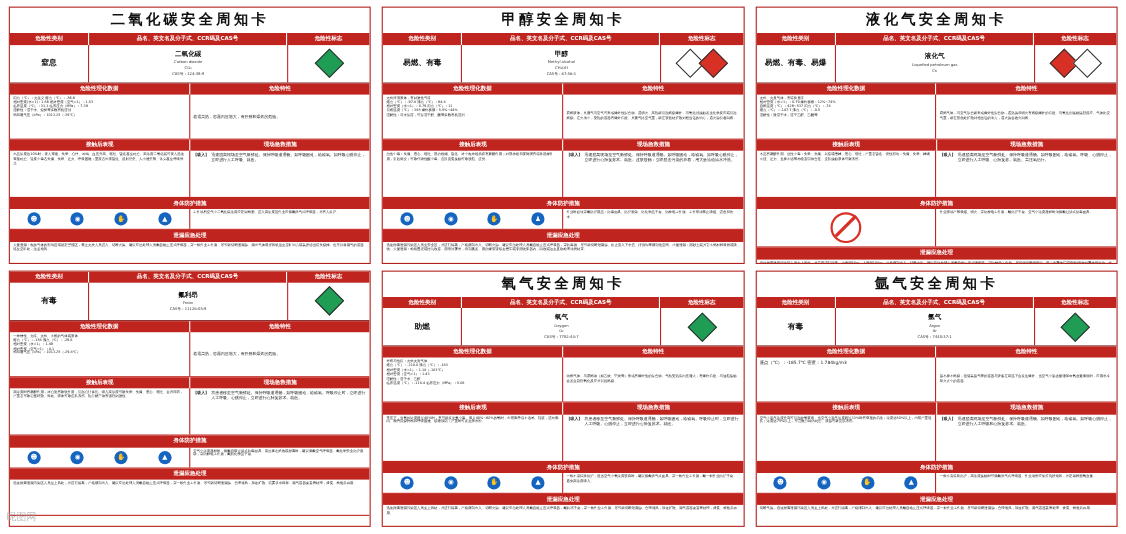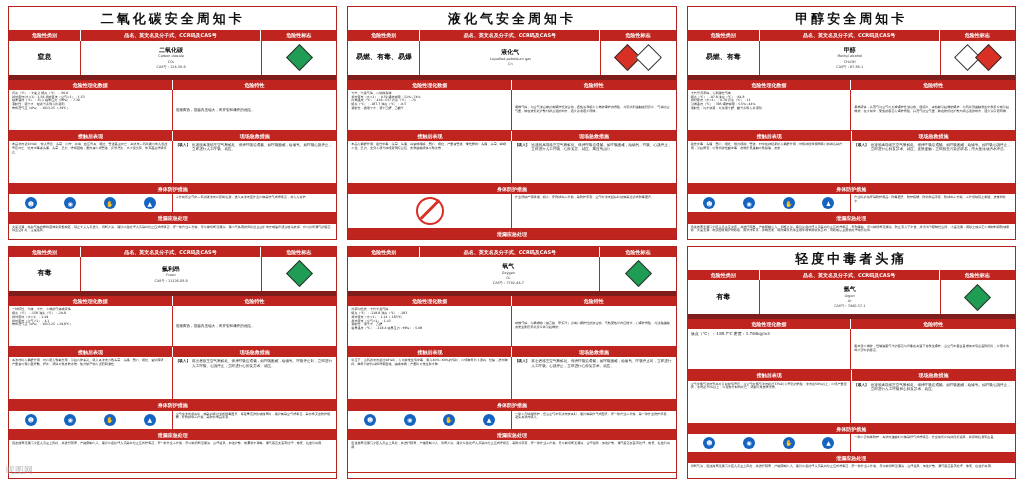--- a/index.html
+++ b/index.html
@@ -7,21 +7,21 @@
   .sheet{position:relative;width:1024px;height:483px;background:#fff;overflow:hidden;}
   .grid{display:grid;grid-template-columns:repeat(3,1fr);grid-template-rows:repeat(2,1fr);width:1024px;height:485px;box-sizing:border-box;padding:6px 8px;gap:6px 10px;}
   .card{position:relative;border:1px solid #b3211c;background:#fff;box-sizing:border-box;display:flex;flex-direction:column;font-size:3.2px;line-height:1.25;overflow:hidden;}
   .card-title{text-align:center;font-weight:bold;font-size:13px;letter-spacing:3px;color:#111;padding:4px 0 3px;}
   .rowbar{display:flex;background:#c0241e;color:#fff;font-weight:bold;font-size:5px;text-align:center;}
   .rowbar>div{padding:2px 0;box-sizing:border-box;}
   .rowbar .c1{width:22%;border-right:1px solid #fff;}
   .rowbar .c2{width:55%;border-right:1px solid #fff;}
   .rowbar .c3{width:23%;}
   .fullbar{background:#c0241e;color:#fff;font-weight:bold;font-size:5px;text-align:center;padding:2px 0;}
-  .idrow{display:flex;border-bottom:5px solid #7f1d1d;min-height:34px;justify-content:flex-end;}
+  .idrow{display:flex;border-bottom:1px solid #7f1d1d;min-height:34px;}
   .idrow .c1{width:22%;border-right:1px solid #c0241e;display:flex;align-items:center;justify-content:center;font-size:7px;font-weight:bold;color:#111;}
   .idrow .c2{width:55%;border-right:1px solid #c0241e;display:flex;flex-direction:column;align-items:center;justify-content:center;text-align:center;gap:1px;padding:2px 1px;}
   .idrow .c3{width:23%;display:flex;align-items:center;justify-content:center;gap:2px;}
   .cn{font-size:6px;font-weight:bold;color:#111;}
   .en{font-size:3.4px;color:#333;}
   .cas{font-size:3.4px;color:#333;}
   .diamond{width:17px;height:17px;transform:rotate(45deg);border:1px solid #333;display:inline-block;position:relative;}
   .d-green{background:#1f9d55;}
   .d-red{background:#d93025;}
   .d-white{background:#fff;}
@@ -104,20 +104,78 @@
           <span class="pico">▲</span>
         </div>
         <div class="right">工作场所空气中二氧化碳浓度应定期检测。进入高浓度区作业应佩戴供气式呼吸器，并有人监护。</div>
       </div>
       <div class="fullbar">泄漏应急处理</div>
       <div class="leak">大量泄漏：根据气体的影响区域划定警戒区，禁止无关人员进入。切断火源。建议应急处理人员戴自给正压式呼吸器，穿一般作业工作服。尽可能切断泄漏源。漏出气体用排风机送至空旷地方或装设适当喷头烧掉。也可以将漏气的容器移至空旷处，注意通风。</div>
 
     </div>
 
     <div class="card">
+      <div class="card-title">甲醇安全周知卡</div>
+      <div class="rowbar">
+        <div class="c1">危险性类别</div>
+        <div class="c2">品名、英文名及分子式、CCR码及CAS号</div>
+        <div class="c3">危险性标志</div>
+      </div>
+      <div class="idrow">
+        <div class="c1">易燃、有毒</div>
+        <div class="c2">
+          <span class="cn">甲醇</span>
+          <span class="en">Methyl alcohol</span>
+          <span class="en">CH₃OH</span>
+          <span class="cas">CAS号：67-56-1</span>
+        </div>
+        <div class="c3">
+          <span class="diamond d-white"></span>
+          <span class="diamond d-red"></span>
+        </div>
+      </div>
+      <div class="rowbar">
+        <div class="c1" style="width:50%">危险性理化数据</div>
+        <div class="c2" style="width:50%;border-right:none">危险特性</div>
+      </div>
+      <div class="phys">
+        <div class="left" style="white-space:pre-line">无色澄清液体，有刺激性气味
+熔点（℃）：-97.8    沸点（℃）：64.8
+相对密度（水=1）：0.79    闪点（℃）：11
+引燃温度（℃）：385    爆炸极限：5.5%~44%
+溶解性：与水混溶，可混溶于醇、醚等多数有机溶剂</div>
+        <div class="right" style="font-size:3.1px">易燃液体，其蒸气与空气可形成爆炸性混合物。遇明火、高热能引起燃烧爆炸。与氧化剂接触发生化学反应或引起燃烧。在火场中，受热的容器有爆炸危险。其蒸气比空气重，能在较低处扩散到相当远的地方，遇火源引着回燃。</div>
+      </div>
+      <div class="splitbar">
+        <div class="h1">接触后表现</div>
+        <div class="h2">现场急救措施</div>
+      </div>
+      <div class="contact">
+        <div class="left">急性中毒：头痛、恶心、呕吐、视力模糊、昏迷。对中枢神经系统有麻醉作用；对视神经和视网膜有特殊选择作用，引起病变；可致代谢性酸中毒。皮肤反复接触可致脱脂、皮炎。</div>
+        <div class="right">
+          <span class="tag">【吸入】</span>
+          <span>迅速脱离现场至空气新鲜处。保持呼吸道通畅。如呼吸困难，给输氧。如呼吸心跳停止，立即进行心肺复苏术。就医。皮肤接触：立即脱去污染的衣着，用大量流动清水冲洗。</span>
+        </div>
+      </div>
+      <div class="fullbar">身体防护措施</div>
+      <div class="ppe">
+        <div class="left">
+          <span class="pico">☻</span>
+          <span class="pico">◉</span>
+          <span class="pico">✋</span>
+          <span class="pico">♟</span>
+        </div>
+        <div class="right">作业时必须穿戴防护用品：防毒面具、防护眼镜、防化学品手套、防静电工作服。工作现场禁止吸烟、进食和饮水。</div>
+      </div>
+      <div class="fullbar">泄漏应急处理</div>
+      <div class="leak">迅速撤离泄漏污染区人员至安全区，并进行隔离，严格限制出入。切断火源。建议应急处理人员戴自给正压式呼吸器，穿防毒服。尽可能切断泄漏源。防止流入下水道、排洪沟等限制性空间。小量泄漏：用砂土或其它不燃材料吸附或吸收。大量泄漏：构筑围堤或挖坑收容。用泡沫覆盖，抑制蒸发。用防爆泵转移至槽车或专用收集器内，回收或运至废物处理场所处置。</div>
+
+    </div>
+
+    <div class="card">
       <div class="card-title">液化气安全周知卡</div>
       <div class="rowbar">
         <div class="c1">危险性类别</div>
         <div class="c2">品名、英文名及分子式、CCR码及CAS号</div>
         <div class="c3">危险性标志</div>
       </div>
       <div class="idrow">
         <div class="c1">易燃、有毒、易爆</div>
         <div class="c2">
           <span class="cn">液化气</span>
@@ -159,78 +217,20 @@
           <span class="sign"></span>
         </div>
         <div class="right">作业现场严禁吸烟、明火。穿防静电工作服，戴防护手套。空气中浓度超标时须佩戴过滤式防毒面具。</div>
       </div>
       <div class="fullbar">泄漏应急处理</div>
       <div class="leak">迅速撤离泄漏污染区人员至上风处，并立即进行隔离，小泄漏50m，大泄漏150m，严格限制出入。切断火源。建议应急处理人员戴自给正压式呼吸器，穿防静电工作服。尽可能切断泄漏源，用工业覆盖层或吸附/吸收剂覆盖漏出物。合理通风，加速扩散。喷雾状水稀释、溶解。构筑围堤或挖坑收容产生的大量废水。如有可能，将残余气或漏出气用排风机送至空旷地方或装设适当喷头烧掉。漏气容器要妥善处理，修复、检验后再用。</div>
 
     </div>
 
     <div class="card">
-      <div class="card-title">甲醇安全周知卡</div>
-      <div class="rowbar">
-        <div class="c1">危险性类别</div>
-        <div class="c2">品名、英文名及分子式、CCR码及CAS号</div>
-        <div class="c3">危险性标志</div>
-      </div>
-      <div class="idrow">
-        <div class="c1">易燃、有毒</div>
-        <div class="c2">
-          <span class="cn">甲醇</span>
-          <span class="en">Methyl alcohol</span>
-          <span class="en">CH₃OH</span>
-          <span class="cas">CAS号：67-56-1</span>
-        </div>
-        <div class="c3">
-          <span class="diamond d-white"></span>
-          <span class="diamond d-red"></span>
-        </div>
-      </div>
-      <div class="rowbar">
-        <div class="c1" style="width:50%">危险性理化数据</div>
-        <div class="c2" style="width:50%;border-right:none">危险特性</div>
-      </div>
-      <div class="phys">
-        <div class="left" style="white-space:pre-line">无色澄清液体，有刺激性气味
-熔点（℃）：-97.8    沸点（℃）：64.8
-相对密度（水=1）：0.79    闪点（℃）：11
-引燃温度（℃）：385    爆炸极限：5.5%~44%
-溶解性：与水混溶，可混溶于醇、醚等多数有机溶剂</div>
-        <div class="right" style="font-size:3.1px">易燃液体，其蒸气与空气可形成爆炸性混合物。遇明火、高热能引起燃烧爆炸。与氧化剂接触发生化学反应或引起燃烧。在火场中，受热的容器有爆炸危险。其蒸气比空气重，能在较低处扩散到相当远的地方，遇火源引着回燃。</div>
-      </div>
-      <div class="splitbar">
-        <div class="h1">接触后表现</div>
-        <div class="h2">现场急救措施</div>
-      </div>
-      <div class="contact">
-        <div class="left">急性中毒：头痛、恶心、呕吐、视力模糊、昏迷。对中枢神经系统有麻醉作用；对视神经和视网膜有特殊选择作用，引起病变；可致代谢性酸中毒。皮肤反复接触可致脱脂、皮炎。</div>
-        <div class="right">
-          <span class="tag">【吸入】</span>
-          <span>迅速脱离现场至空气新鲜处。保持呼吸道通畅。如呼吸困难，给输氧。如呼吸心跳停止，立即进行心肺复苏术。就医。皮肤接触：立即脱去污染的衣着，用大量流动清水冲洗。</span>
-        </div>
-      </div>
-      <div class="fullbar">身体防护措施</div>
-      <div class="ppe">
-        <div class="left">
-          <span class="pico">☻</span>
-          <span class="pico">◉</span>
-          <span class="pico">✋</span>
-          <span class="pico">♟</span>
-        </div>
-        <div class="right">作业时必须穿戴防护用品：防毒面具、防护眼镜、防化学品手套、防静电工作服。工作现场禁止吸烟、进食和饮水。</div>
-      </div>
-      <div class="fullbar">泄漏应急处理</div>
-      <div class="leak">迅速撤离泄漏污染区人员至安全区，并进行隔离，严格限制出入。切断火源。建议应急处理人员戴自给正压式呼吸器，穿防毒服。尽可能切断泄漏源。防止流入下水道、排洪沟等限制性空间。小量泄漏：用砂土或其它不燃材料吸附或吸收。大量泄漏：构筑围堤或挖坑收容。用泡沫覆盖，抑制蒸发。用防爆泵转移至槽车或专用收集器内，回收或运至废物处理场所处置。</div>
-
-    </div>
-
-    <div class="card">
       <div class="rowbar">
         <div class="c1">危险性类别</div>
         <div class="c2">品名、英文名及分子式、CCR码及CAS号</div>
         <div class="c3">危险性标志</div>
       </div>
       <div class="idrow">
         <div class="c1">有毒</div>
         <div class="c2">
           <span class="cn">氟利昂</span>
           <span class="en">Freon</span>
@@ -272,26 +272,28 @@
           <span class="pico">▲</span>
         </div>
         <div class="right">空气中浓度超标时，佩戴自吸过滤式防毒面具。紧急事态抢救或撤离时，建议佩戴空气呼吸器。戴化学安全防护眼镜，穿防静电工作服，戴防化学品手套。</div>
       </div>
       <div class="fullbar">泄漏应急处理</div>
       <div class="leak">迅速撤离泄漏污染区人员至上风处，并进行隔离，严格限制出入。建议应急处理人员戴自给正压式呼吸器，穿一般作业工作服。尽可能切断泄漏源。合理通风，加速扩散。喷雾状水稀释。漏气容器要妥善处理，修复、检验后再用。</div>
 
     </div>
 
     <div class="card">
-      <div class="rowbar">
-        <div class="c1">危险性类别</div>
-        <div class="c2">品名、英文名及分子式、CCR码及CAS号</div>
-        <div class="c3">危险性标志</div>
-      </div>
-      <div class="idrow">
+      <div class="card-title">氧气安全周知卡</div>
+      <div class="rowbar">
+        <div class="c1">危险性类别</div>
+        <div class="c2">品名、英文名及分子式、CCR码及CAS号</div>
+        <div class="c3">危险性标志</div>
+      </div>
+      <div class="idrow">
+        <div class="c1">助燃</div>
         <div class="c2">
           <span class="cn">氧气</span>
           <span class="en">Oxygen</span>
           <span class="en">O₂</span>
           <span class="cas">CAS号：7782-44-7</span>
         </div>
         <div class="c3">
           <span class="diamond d-green"></span>
         </div>
       </div>
@@ -328,21 +330,21 @@
           <span class="pico">▲</span>
         </div>
         <div class="right">一般不需特殊防护，但当空气中氧浓度较高时，建议佩戴供气式面具。穿一般作业工作服，戴一般作业防护手套。避免高浓度吸入。</div>
       </div>
       <div class="fullbar">泄漏应急处理</div>
       <div class="leak">迅速撤离泄漏污染区人员至上风处，并进行隔离，严格限制出入。切断火源。建议应急处理人员戴自给正压式呼吸器，戴防冻手套，穿一般作业工作服。尽可能切断泄漏源。合理通风，加速扩散。漏气容器要妥善处理，修复、检验后再用。</div>
 
     </div>
 
     <div class="card">
-      <div class="card-title">轻度中毒者头痛</div>
+      <div class="card-title">氩气安全周知卡</div>
       <div class="rowbar">
         <div class="c1">危险性类别</div>
         <div class="c2">品名、英文名及分子式、CCR码及CAS号</div>
         <div class="c3">危险性标志</div>
       </div>
       <div class="idrow">
         <div class="c1">有毒</div>
         <div class="c2">
           <span class="cn">氩气</span>
           <span class="en">Argon</span>

